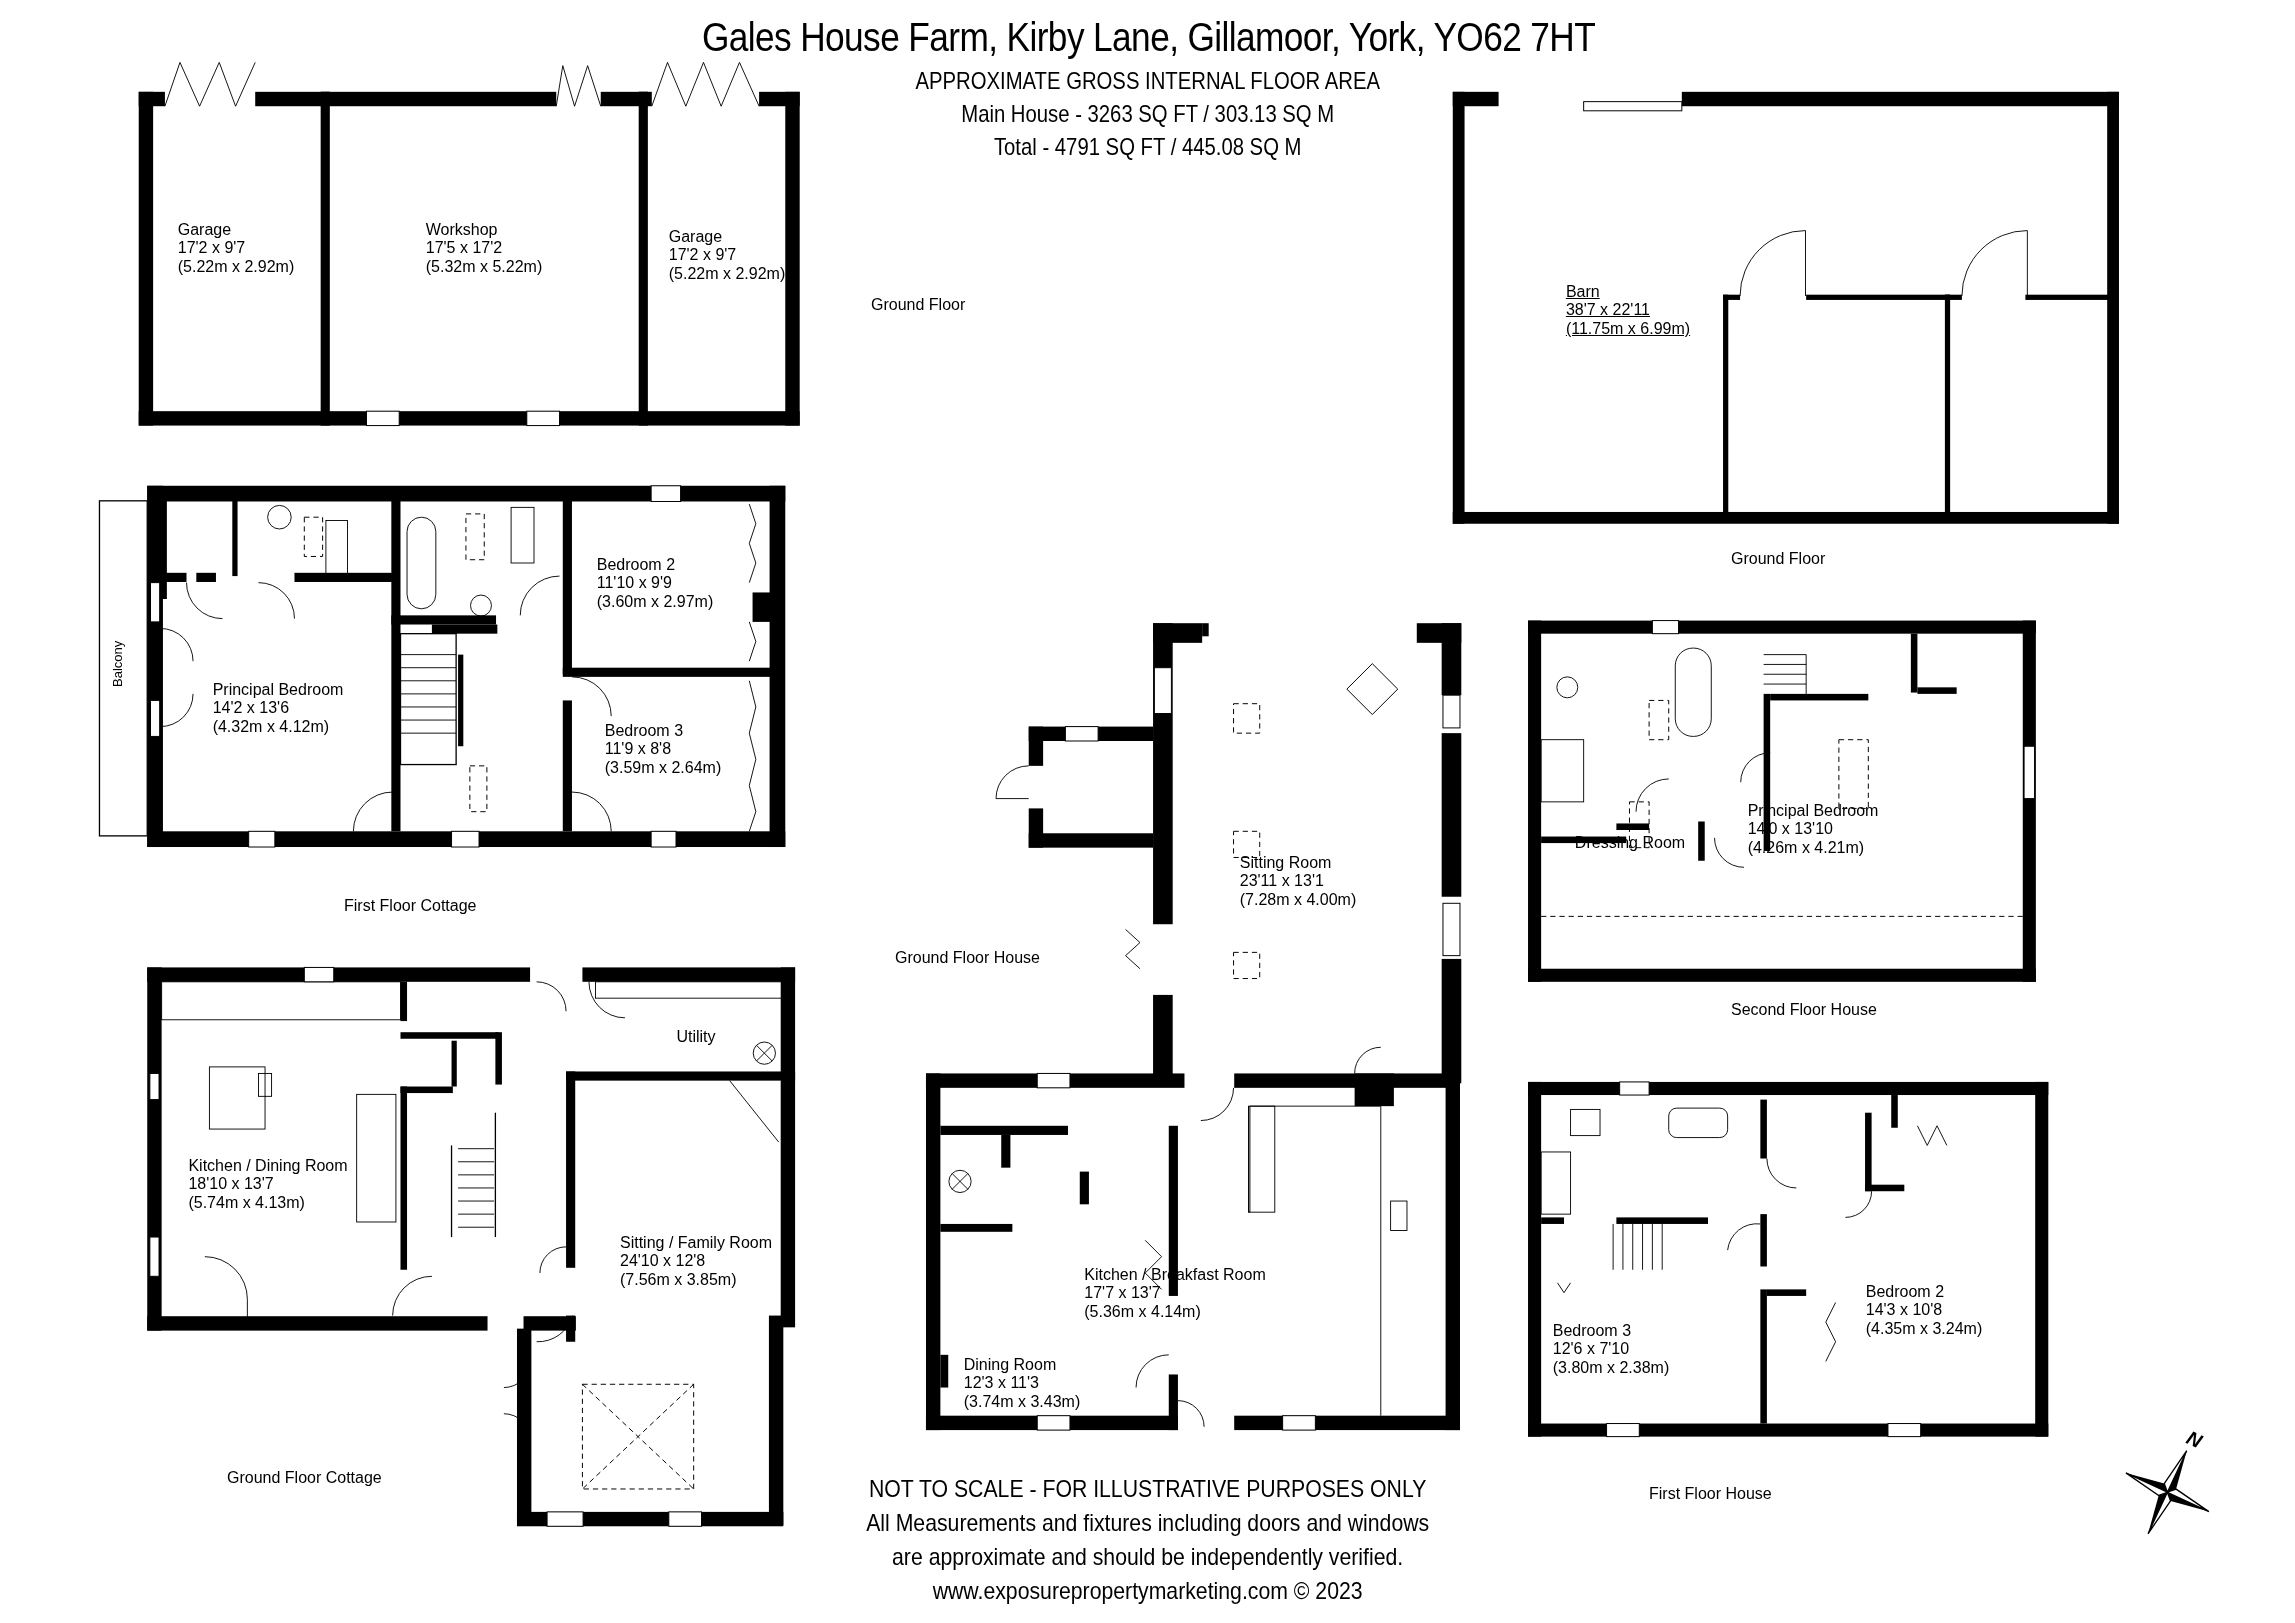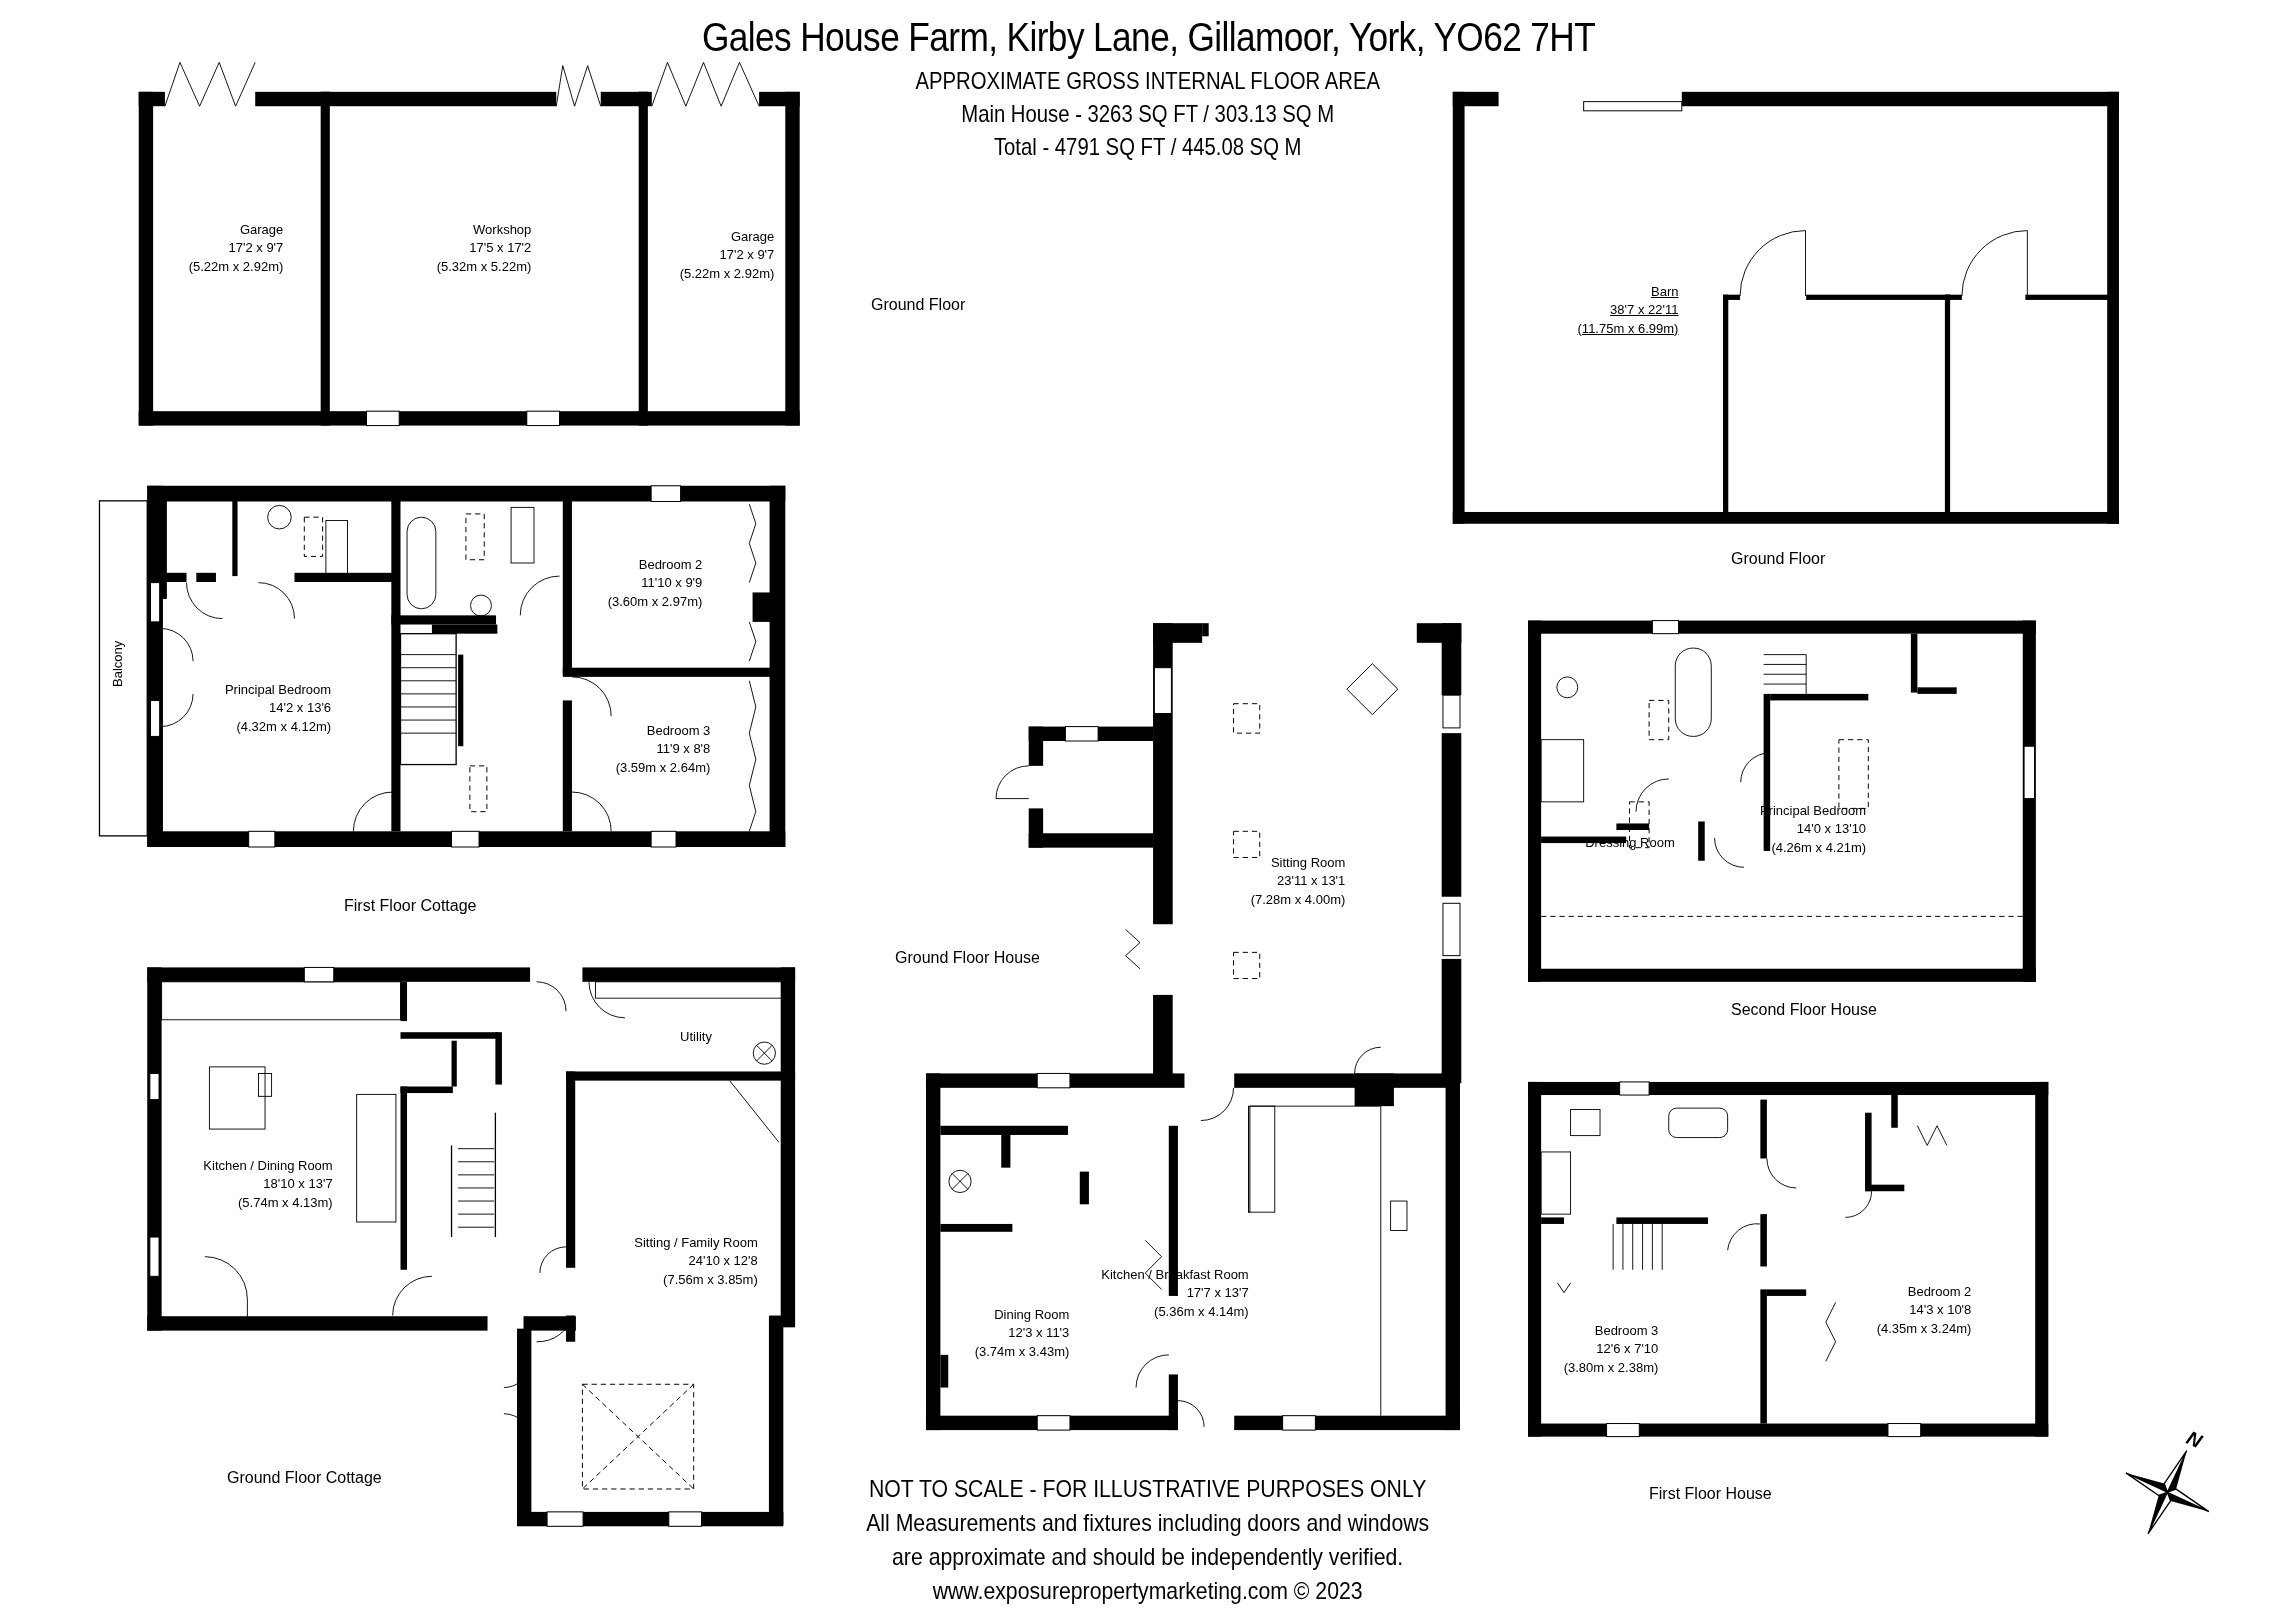--- a/index.html
+++ b/index.html
@@ -1,21 +1,21 @@
 <!DOCTYPE html>
 <html style="font-size:10.5px"><head>
 <meta charset="utf-8">
 <style>
   html,body{margin:0;padding:0;background:#fff;}
   body{width:2295px;height:1624px;position:relative;overflow:hidden;font-family:"Liberation Sans Narrow","Liberation Sans",sans-serif;color:#000;}
   .abs{position:absolute;}
   .title{left:0;width:2295px;top:14.4px;text-align:center;font-size:41px;letter-spacing:-0.7px;transform:scaleX(0.86);transform-origin:1155px 0;}
   .sub{left:0;width:2295px;text-align:center;font-size:23.6px;transform:scaleX(0.86);transform-origin:1149px 0;}
   .floorlabel{font-size:16px;white-space:nowrap;}
-  .room{text-align:right;font-size:13px;line-height:18.3px;white-space:nowrap;transform:translateX(-50%);}
+  .room{text-align:left;font-size:16px;line-height:18.3px;white-space:nowrap;transform:translateX(-50%);}
   .room span{display:block;}
   .disc{left:0;width:2295px;text-align:center;font-size:23.6px;transform:scaleX(0.9);transform-origin:1149px 0;}
   svg.plan{position:absolute;left:0;top:0;}
   .w{fill:#000;}
   .ln{fill:none;stroke:#000;stroke-width:2;}
   .thin{fill:none;stroke:#000;stroke-width:1.4;}
   .dash{fill:none;stroke:#000;stroke-width:1.5;stroke-dasharray:8 6;}
   .win{fill:#fff;stroke:#000;stroke-width:1.5;}
 </style>
 </head>
@@ -380,21 +380,21 @@
   <span>Sitting / Family Room</span>
   <span>24'10 x 12'8</span>
   <span>(7.56m x 3.85m)</span>
 </div>
 
 <div class="abs room" style="left:1298px;top:854px;">
   <span>Sitting Room</span>
   <span>23'11 x 13'1</span>
   <span>(7.28m x 4.00m)</span>
 </div>
-<div class="abs room" style="left:1022px;top:1306px;">
+<div class="abs room" style="left:1022px;top:1356px;">
   <span>Dining Room</span>
   <span>12'3 x 11'3</span>
   <span>(3.74m x 3.43m)</span>
 </div>
 <div class="abs room" style="left:1175px;top:1266px;">
   <span>Kitchen / Breakfast Room</span>
   <span>17'7 x 13'7</span>
   <span>(5.36m x 4.14m)</span>
 </div>
 

